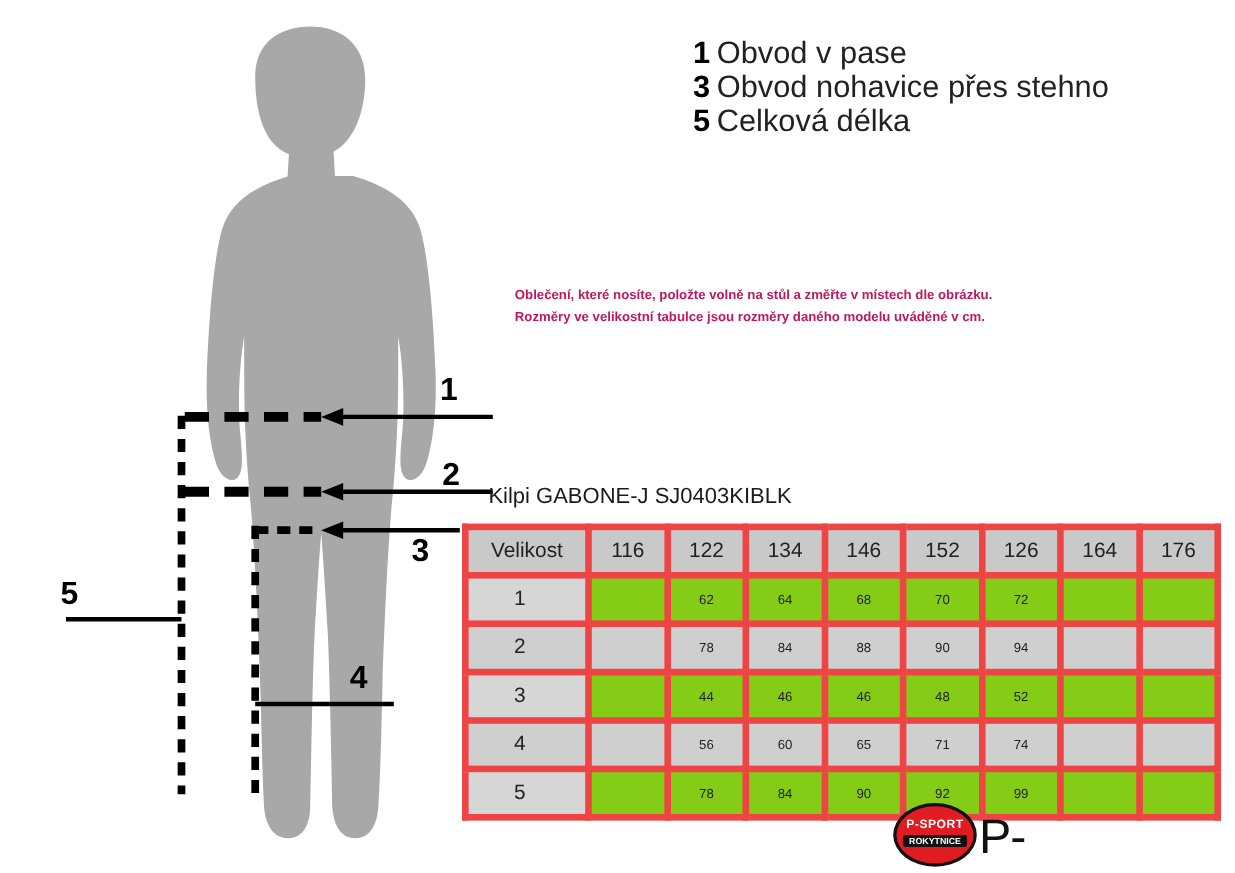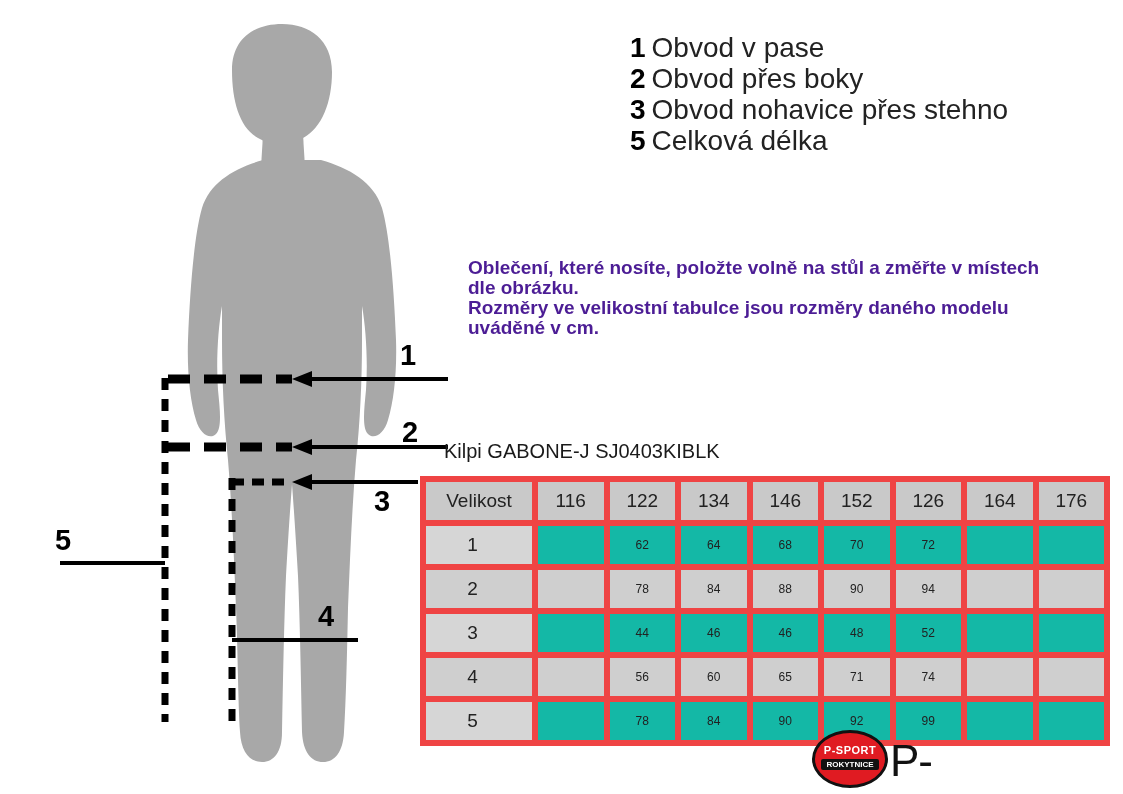--- a/index.html
+++ b/index.html
@@ -36,22 +36,22 @@
     color: #000000;
     margin-right: 6px;
   }
 
   
   .note {
     position: absolute;
     left: 468px;
     top: 258px;
     width: 600px;
-    color: #4c1d95;
-    font-size: 19px;
+    color: #be185d;
+    font-size: 12px;
     font-weight: bold;
     line-height: 20px;
   }
 
   
   .table-title {
     position: absolute;
     left: 444px;
     top: 440px;
     width: 690px;
@@ -81,21 +81,21 @@
   table.size-table th.first-col {
     width: 104px;
   }
   table.size-table td.row-label {
     background: #d6d6d6;
     font-size: 19px;
     text-align: center;
     padding-right: 14px;
   }
   table.size-table td.val {
-    background: #14b8a6;
+    background: #84cc16;
     font-size: 12px;
   }
   table.size-table tr.alt td.row-label,
   table.size-table tr.alt td.val {
     background: #cfcfcf;
   }
 
   
   .figure-wrap {
     position: absolute;
@@ -240,23 +240,20 @@
   <div class="marker" id="m2">2</div>
   <div class="marker" id="m3">3</div>
   <div class="marker" id="m4">4</div>
   <div class="marker" id="m5">5</div>
 
   <div class="legend">
     <div class="legend-row">
       <span class="legend-num">1</span><span>Obvod v pase</span>
     </div>
     <div class="legend-row">
-      <span class="legend-num">2</span><span>Obvod přes boky</span>
-    </div>
-    <div class="legend-row">
       <span class="legend-num">3</span><span>Obvod nohavice přes stehno</span>
     </div>
     <div class="legend-row">
       <span class="legend-num">5</span><span>Celková délka</span>
     </div>
   </div>
 
   <div class="note">
     <div>Oblečení, které nosíte, položte volně na stůl a změřte v místech dle obrázku.</div>
     <div>Rozměry ve velikostní tabulce jsou rozměry daného modelu uváděné v cm.</div>

